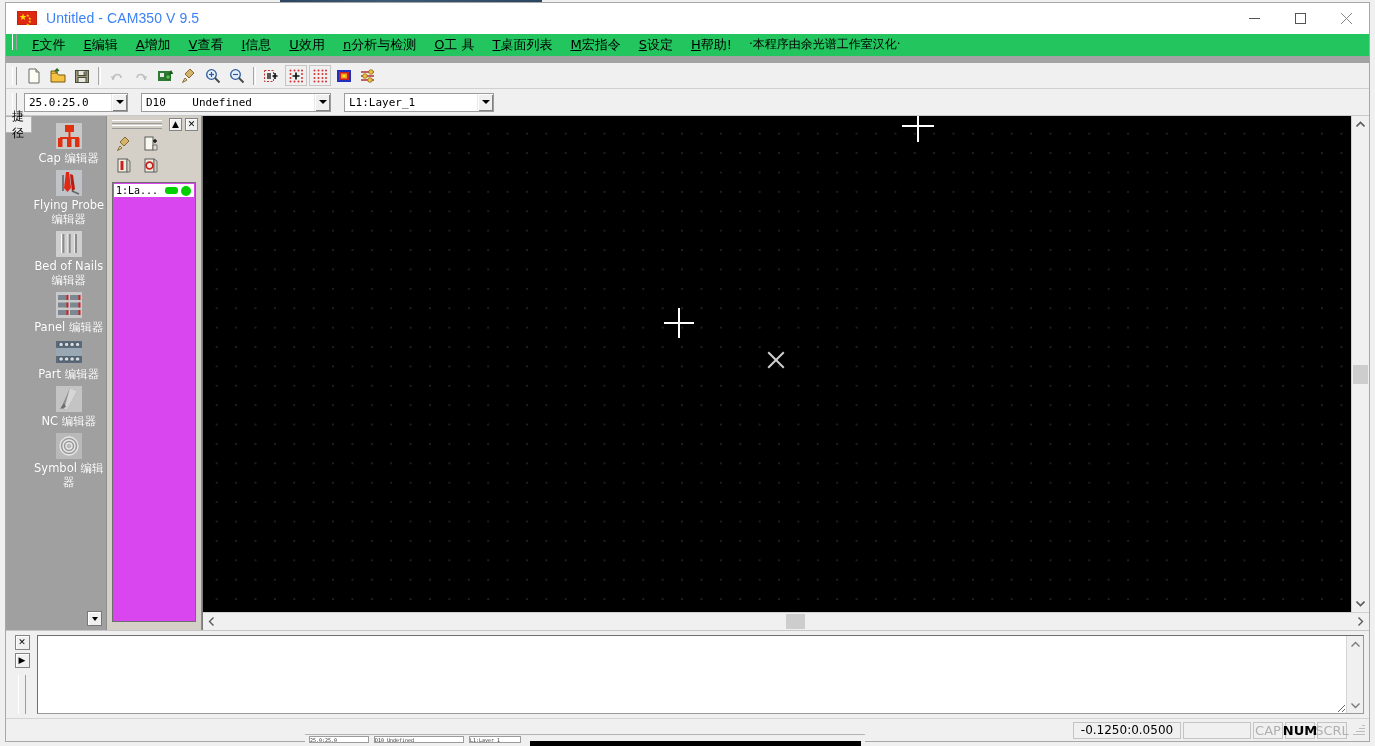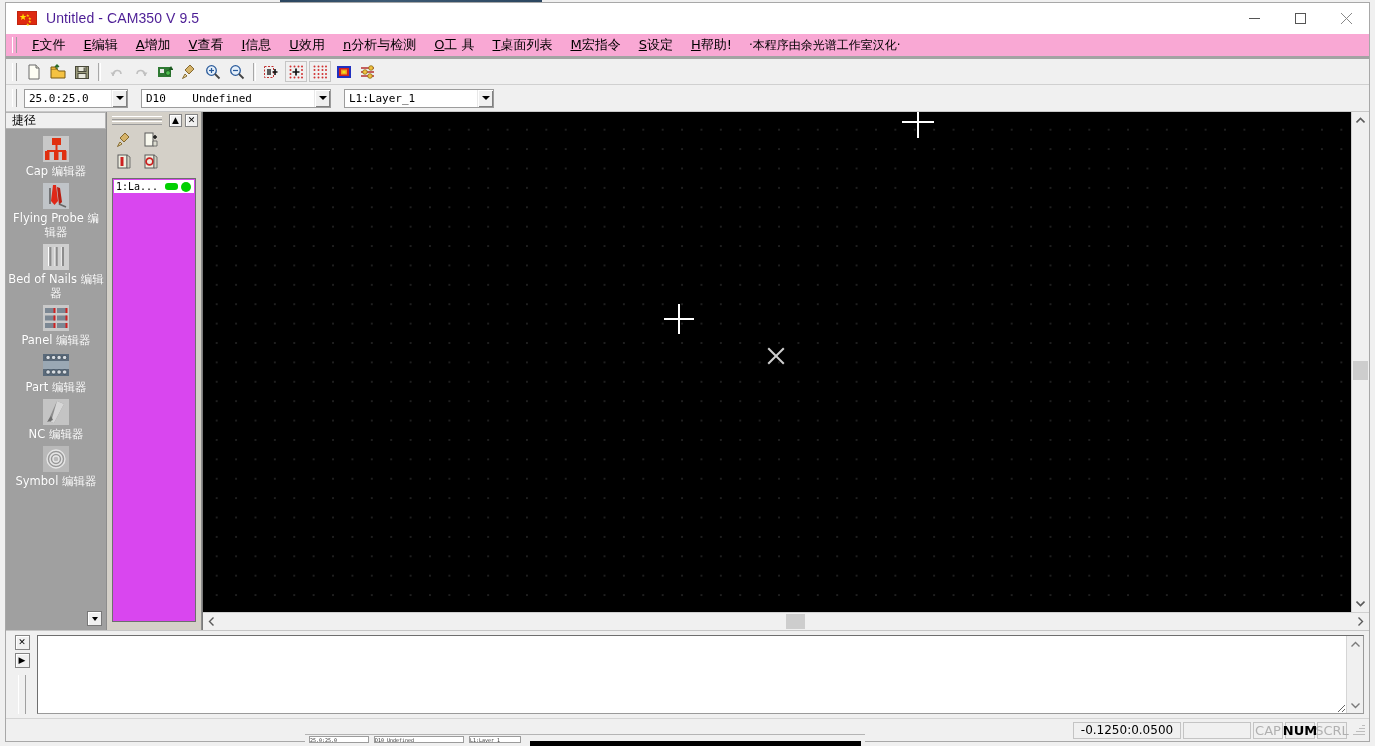--- a/index.html
+++ b/index.html
@@ -57,40 +57,39 @@
     font-size: 8px;
     line-height: 8px;
   }
   .app-flag .s1 { left: 1px; top: 1px; font-size: 9px; }
   .app-flag .s2 { left: 8px; top: 0px; font-size: 4px; }
   .app-flag .s3 { left: 10px; top: 3px; font-size: 4px; }
   .app-flag .s4 { left: 10px; top: 6px; font-size: 4px; }
   .app-flag .s5 { left: 8px; top: 9px; font-size: 4px; }
   .title-text {
     font-size: 14px;
-    color: #4c1d95;
+    color: #3b82f6;
     letter-spacing: 0.1px;
     flex: 1 1 auto;
     font-family: "Liberation Sans", sans-serif;
   }
   .win-btns { display: flex; height: 30px; }
   .win-btn {
     width: 46px; height: 30px;
     display: flex; align-items: center; justify-content: center;
     color: #555;
   }
   .win-btn svg { display: block; }
 
   
   .menubar {
     height: 22px;
-    background: #f9a8d4;
-    display: flex;
-    align-items: center;
-    border-bottom: 3px solid #a3a3a3;
+    background: #22c55e;
+    display: flex;
+    border-bottom: 7px solid #a3a3a3;
     flex: 0 0 auto;
     padding-left: 4px;
   }
   .grip {
     width: 3px; height: 16px;
     border-left: 1px solid #ffffff;
     border-right: 1px solid #a0a0a0;
     margin: 0 6px 0 2px;
   }
   .menu-item {
@@ -194,21 +193,21 @@
     min-height: 0;
     background: #f0f0f0;
   }
 
   
   .sidebar {
     width: 100px;
     background: #a0a0a0;
     border-right: 1px solid #8d8d8d;
     display: flex;
-    flex-direction: column;
+    flex-direction: row;
     flex: 0 0 auto;
     position: relative;
   }
   .sidebar-header {
     height: 17px;
     background: #f0f0f0;
     border: 1px solid #b4b4b4;
     border-left: none;
     box-sizing: border-box;
     display: flex;

